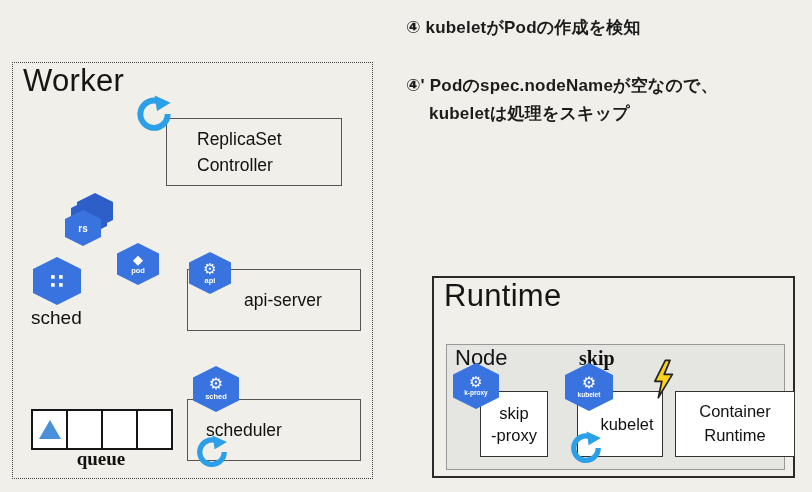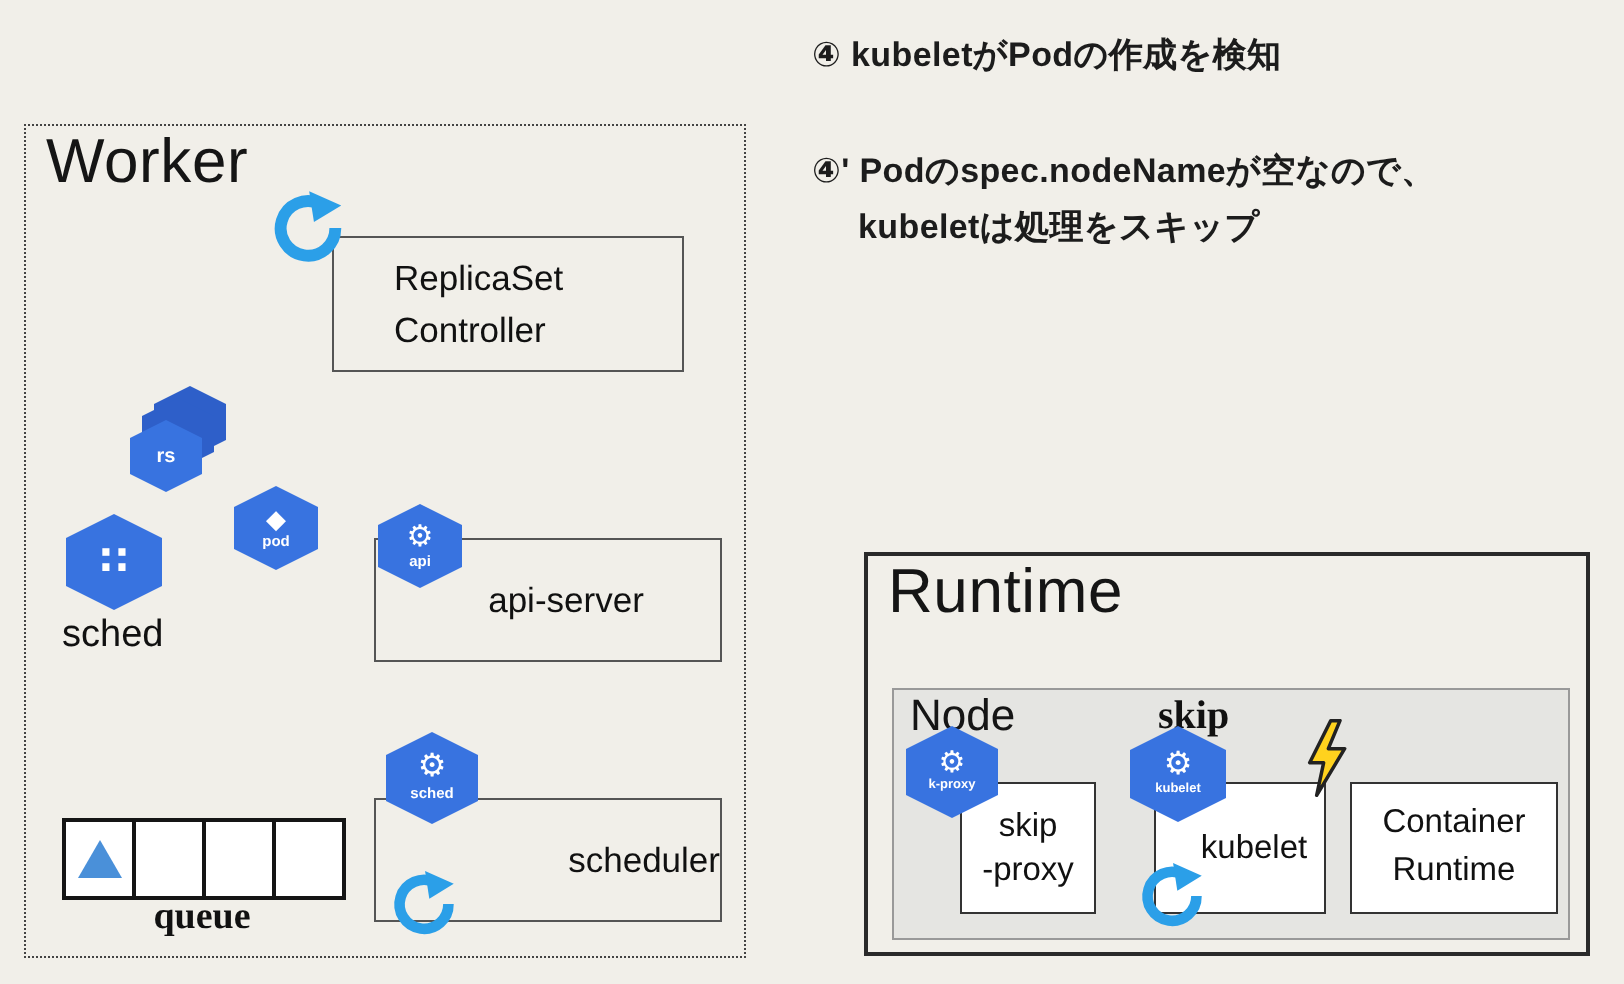--- a/index.html
+++ b/index.html
@@ -13,21 +13,21 @@
 
   .ann{position:absolute;font-weight:bold;font-size:17px;color:#1c1c1c;letter-spacing:.2px;}
   .ann1{left:406px;top:16px;}
   .ann2{left:406px;top:74px;}
   .ann3{left:429px;top:102px;}
 
   .box{position:absolute;box-sizing:border-box;border:1.2px solid #555;color:#111;
        display:flex;flex-direction:column;justify-content:center;font-size:17.5px;z-index:1;}
   .replicaset-box{left:153px;top:55px;width:176px;height:68px;padding-left:30px;line-height:1.5;}
   .api-box{left:174px;top:206px;width:174px;height:62px;align-items:center;padding-left:18px;}
-  .sched-box{left:174px;top:336px;width:174px;height:62px;align-items:flex-end;}
+  .sched-box{left:174px;top:336px;width:174px;height:62px;align-items:flex-start;padding-left:18px;}
 
   .hex{position:absolute;display:flex;flex-direction:column;align-items:center;justify-content:center;
        background:var(--hex-blue,#3873e0);color:#fff;z-index:3;
        clip-path:polygon(50% 0,100% 25%,100% 75%,50% 100%,0 75%,0 25%);}
   .hex .glyph{line-height:1;}
   .hex .hlabel{font-size:7.5px;font-weight:bold;line-height:1.3;}
   .hexstack{position:absolute;z-index:3;}
   .hexstack .hex{position:absolute;}
   .hexstack .shadow{background:#2e5fc9;}
   .hex-rs-front .hlabel{font-size:10px;}
@@ -58,21 +58,21 @@
         background:var(--node-bg,#e5e5e2);border:1px solid #999;}
   .node-title{position:absolute;left:8px;top:0;font-size:22px;color:#151515;}
   .skip-label{position:absolute;left:132px;top:2px;font-family:"Liberation Serif","DejaVu Serif",serif;
               font-weight:bold;font-size:20px;color:#111;}
 
   .nbox{position:absolute;background:#fff;border:1.2px solid #333;box-sizing:border-box;
         display:flex;flex-direction:column;justify-content:center;align-items:center;
         font-size:16.5px;color:#111;z-index:2;line-height:1.35;}
   .kproxy-box{left:33px;top:46px;width:68px;height:66px;}
   .kubelet-box{left:130px;top:46px;width:86px;height:66px;padding-left:14px;}
-  .runtime-box{left:228px;top:46px;width:104px;height:66px;line-height:1.45;}
+  .runtime-box{left:228px;top:46px;width:120px;height:66px;line-height:1.45;}
   .hex-kproxy{left:6px;top:18px;width:46px;height:46px;}
   .hex-kproxy .hlabel{font-size:6.5px;}
   .hex-kubelet{left:118px;top:18px;width:48px;height:48px;}
   .hex-kubelet .hlabel{font-size:6.5px;}
 
   .bolt{position:absolute;left:202px;top:14px;width:28px;height:40px;z-index:4;}
   .bolt svg{width:100%;height:100%;display:block;}
   .bolt path{fill:var(--lightning-yellow,#ffd21e);stroke:#222;stroke-width:1.5;stroke-linejoin:round;}
 </style>
 </head>

